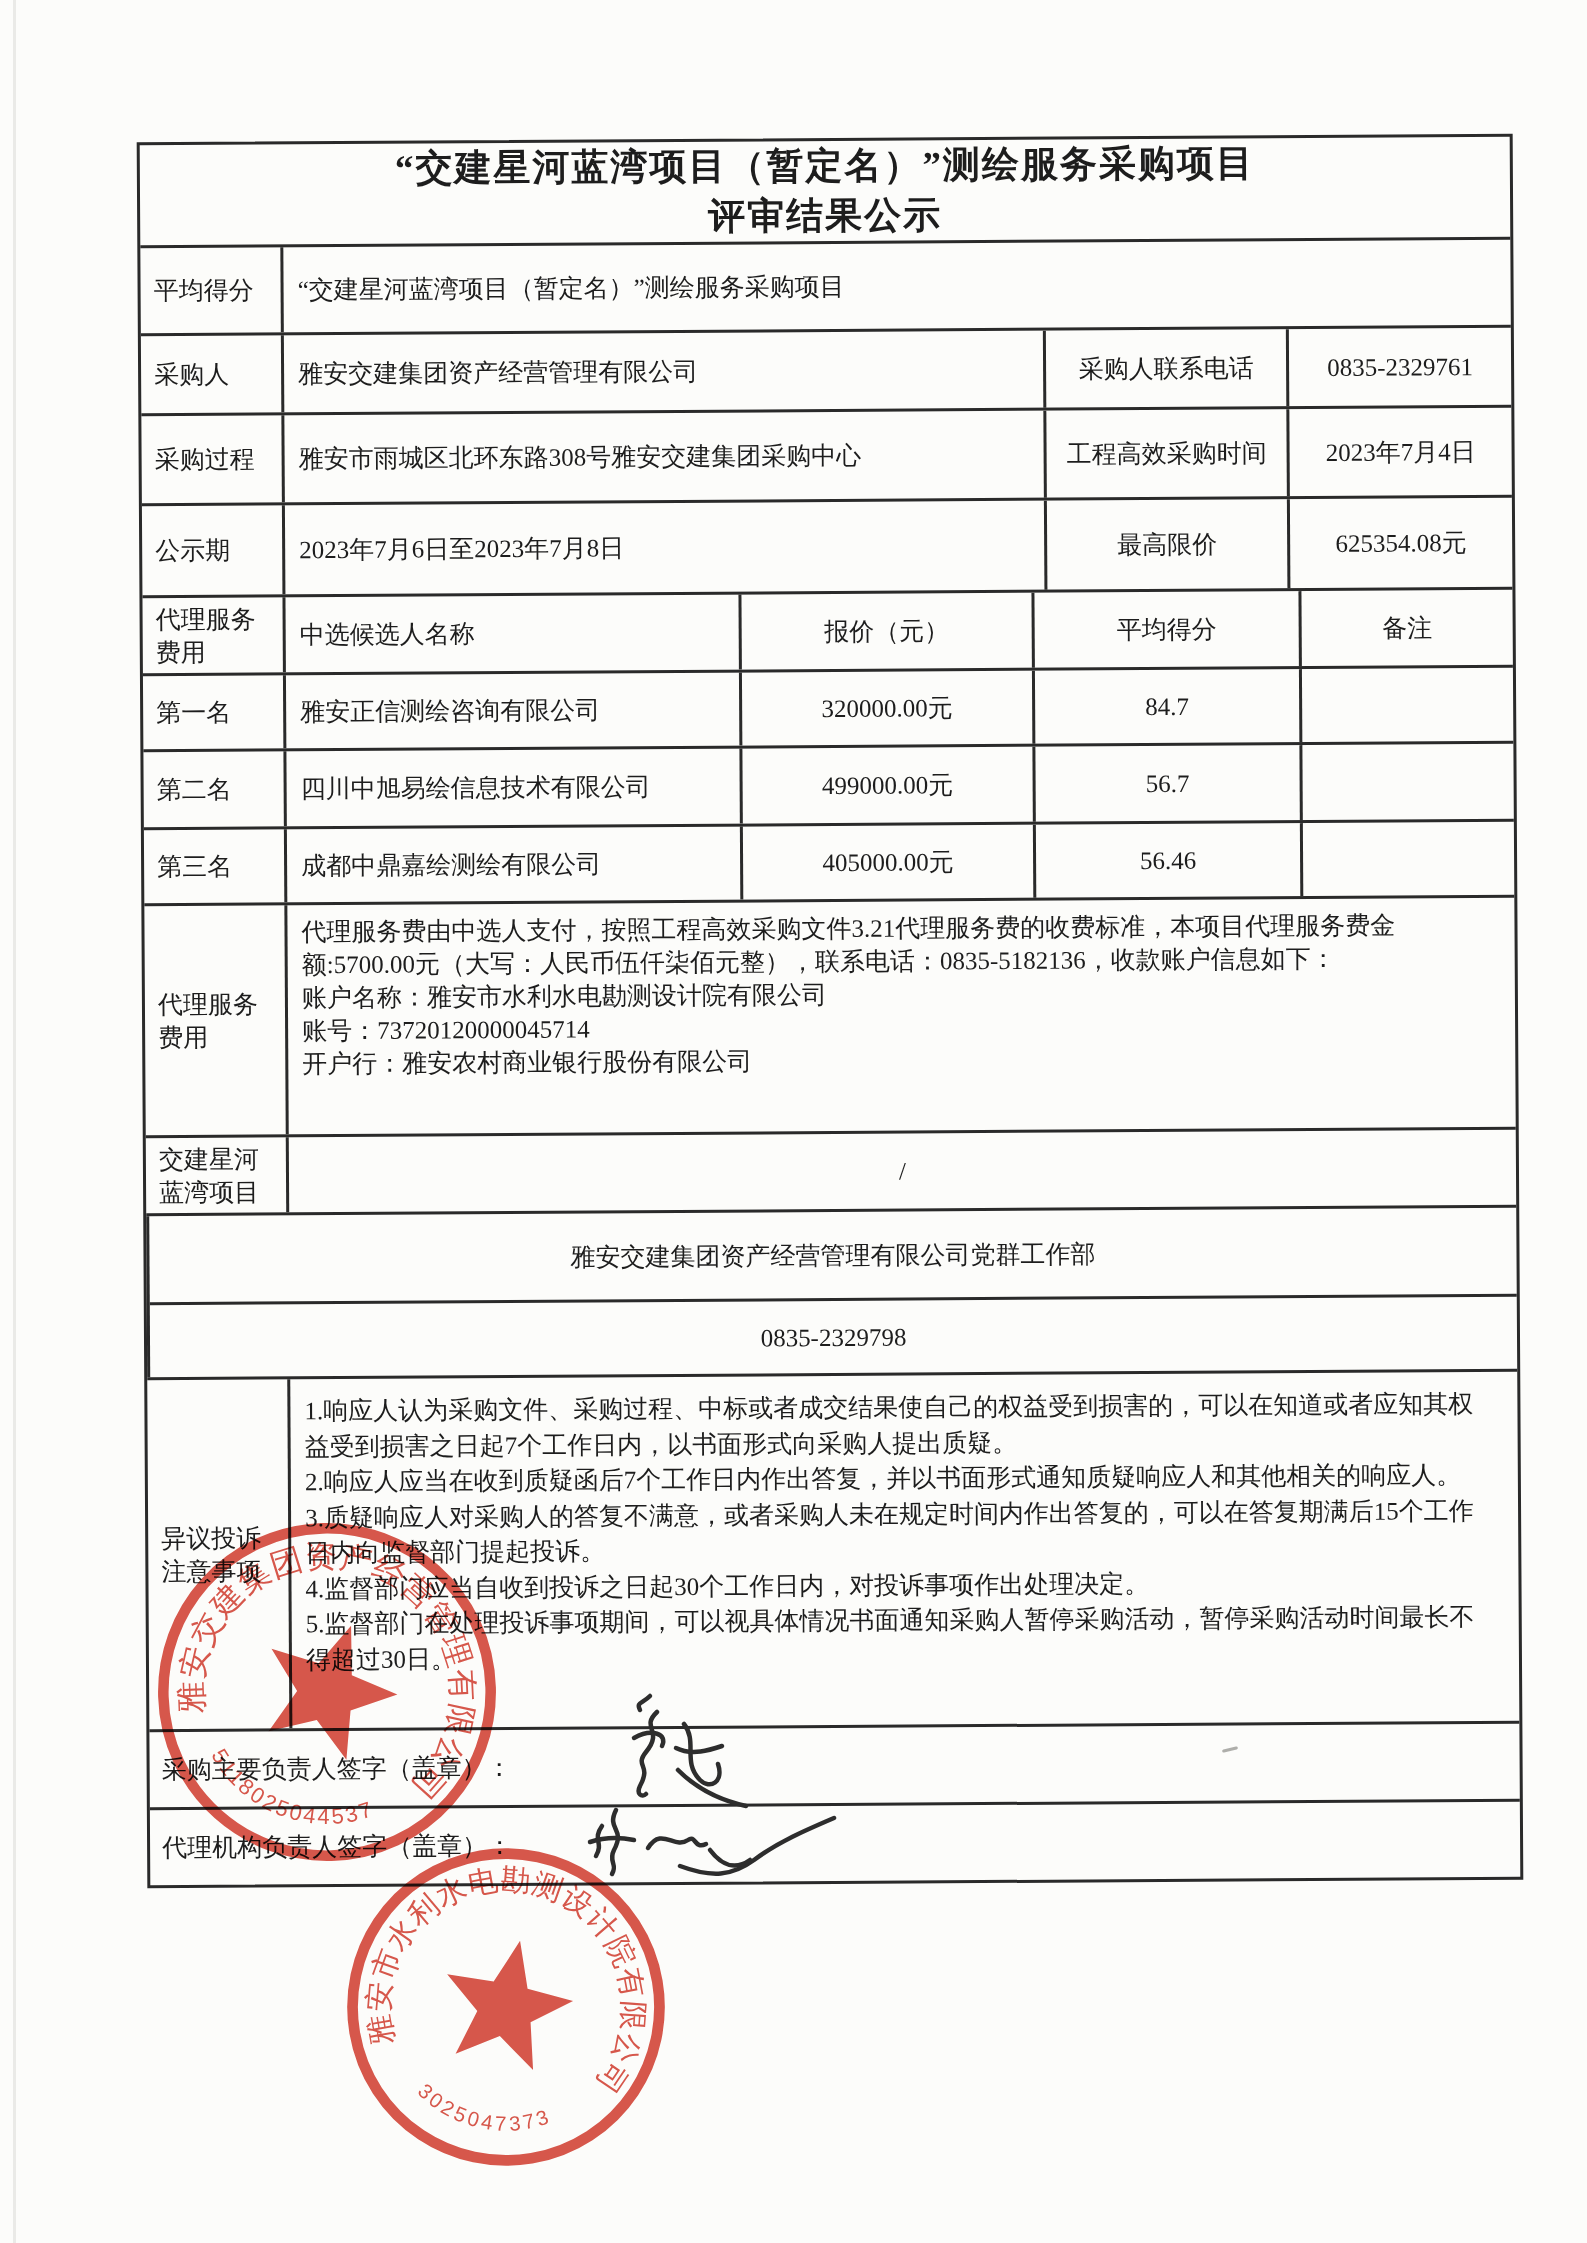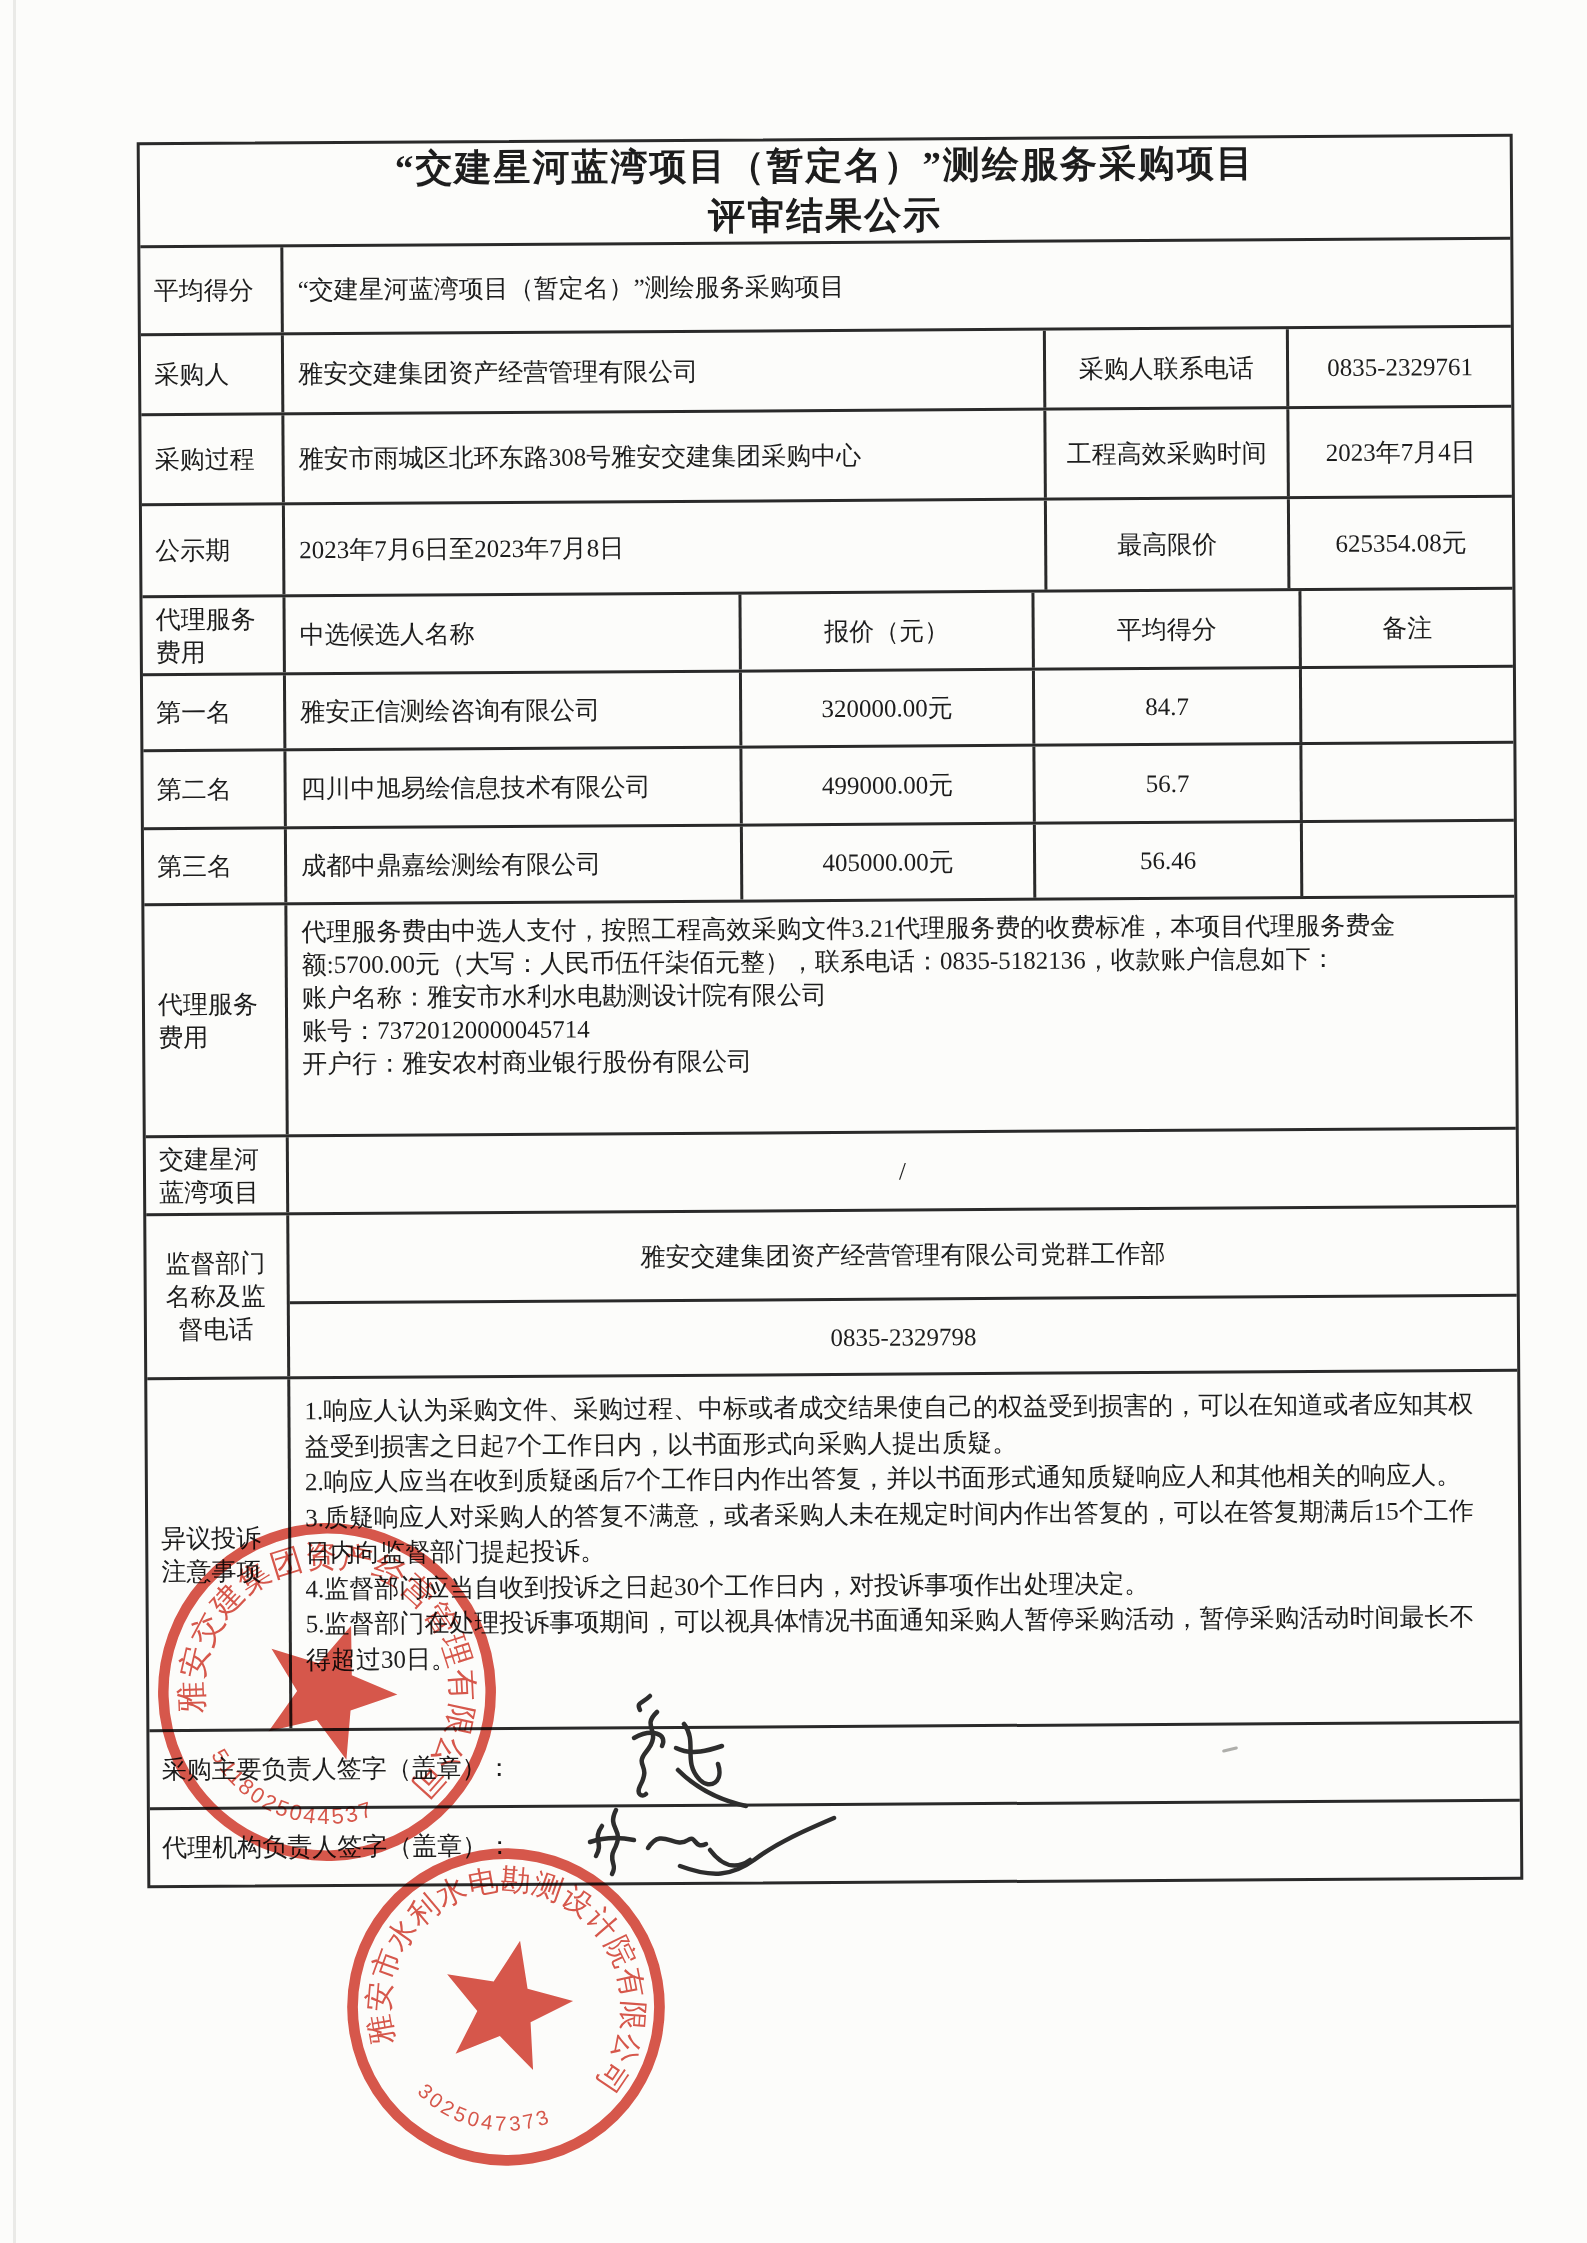--- a/index.html
+++ b/index.html
@@ -147,21 +147,20 @@
         <p>开户行：雅安农村商业银行股份有限公司</p>
       </div>
     </div>
 
     <div class="row" style="height:78px">
       <div class="cell label-cell">交建星河蓝湾项目</div>
       <div class="cell center" style="flex:1">/</div>
     </div>
 
     <div class="row" style="height:164px">
-      <div class="cell label-cell" style="text-align:center;justify-content:center;padding:4px 18px 4px 16px">监督部门名称及监督电话</div>
       <div style="flex:1;display:flex;flex-direction:column;border-left:3px solid #2a2a2a">
         <div class="cell center" style="height:86px;border-left:none">雅安交建集团资产经营管理有限公司党群工作部</div>
         <div class="cell center" style="flex:1;border-left:none;border-top:3px solid #2a2a2a">0835-2329798</div>
       </div>
     </div>
 
     <div class="row" style="height:352px">
       <div class="cell label-cell">异议投诉注意事项</div>
       <div class="cell block-text" style="flex:1;align-items:flex-start;line-height:1.42;padding-top:14px">
         <p>1.响应人认为采购文件、采购过程、中标或者成交结果使自己的权益受到损害的，可以在知道或者应知其权益受到损害之日起7个工作日内，以书面形式向采购人提出质疑。</p>

